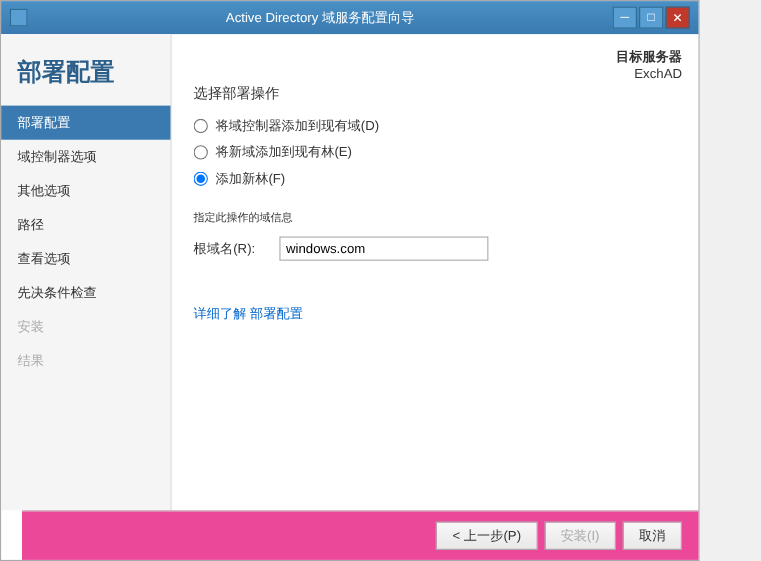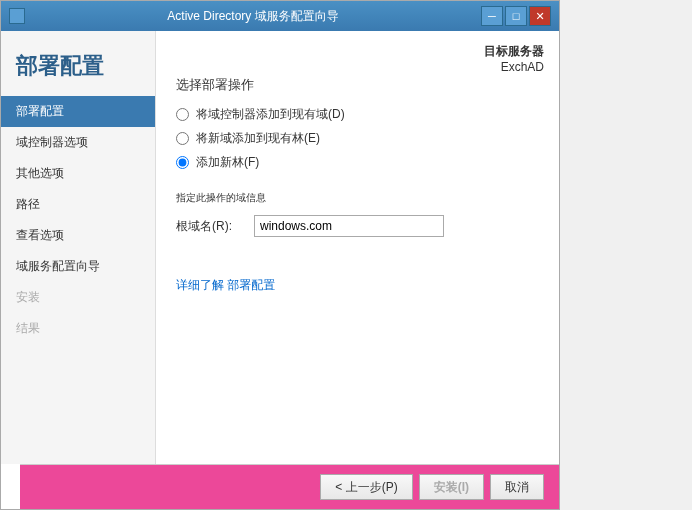--- a/index.html
+++ b/index.html
@@ -6,21 +6,21 @@
     body {
       font-family: "Microsoft YaHei", "SimHei", sans-serif;
       font-size: 12px;
       background: #f0f0f0;
       width: 692px;
       height: 510px;
       overflow: hidden;
     }
 
     .window {
-      width: 560px;
+      width: 636px;
       height: 510px;
       background: #ffffff;
       border: 1px solid #aaa;
       display: flex;
       flex-direction: column;
     }
 
     
     .title-bar {
       background: linear-gradient(to bottom, #4a90c4, #3a7ab0);
@@ -209,21 +209,20 @@
       white-space: nowrap;
     }
     .btn.primary {
       background: linear-gradient(to bottom, #4a8fc4, #3a7ab0);
       color: white;
       border-color: #2a6a90;
     }
     .btn.disabled {
       color: #aaa;
       cursor: default;
-      font-weight: bold;
     }
   </style>
 </head>
 <body>
 
 <div class="window">
 
   <div class="title-bar">
     <div class="title-bar-icon"></div>
     <span class="title-bar-text">Active Directory 域服务配置向导</span>
@@ -247,21 +246,21 @@
       <div class="sidebar-item">
         <span>其他选项</span>
       </div>
       <div class="sidebar-item">
         <span>路径</span>
       </div>
       <div class="sidebar-item">
         <span>查看选项</span>
       </div>
       <div class="sidebar-item">
-        <span>域服务配置向导</span>
+        <span>先决条件检查</span>
       </div>
       <div class="sidebar-item disabled">
         <span>安装</span>
       </div>
       <div class="sidebar-item disabled">
         <span>结果</span>
       </div>
     </div>
 
     <div class="right-panel">

